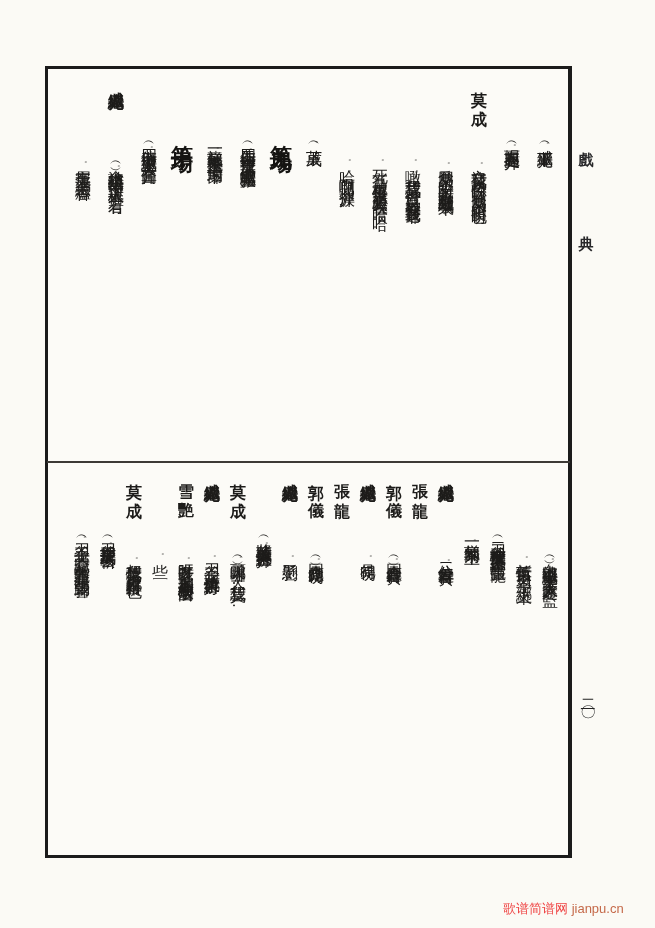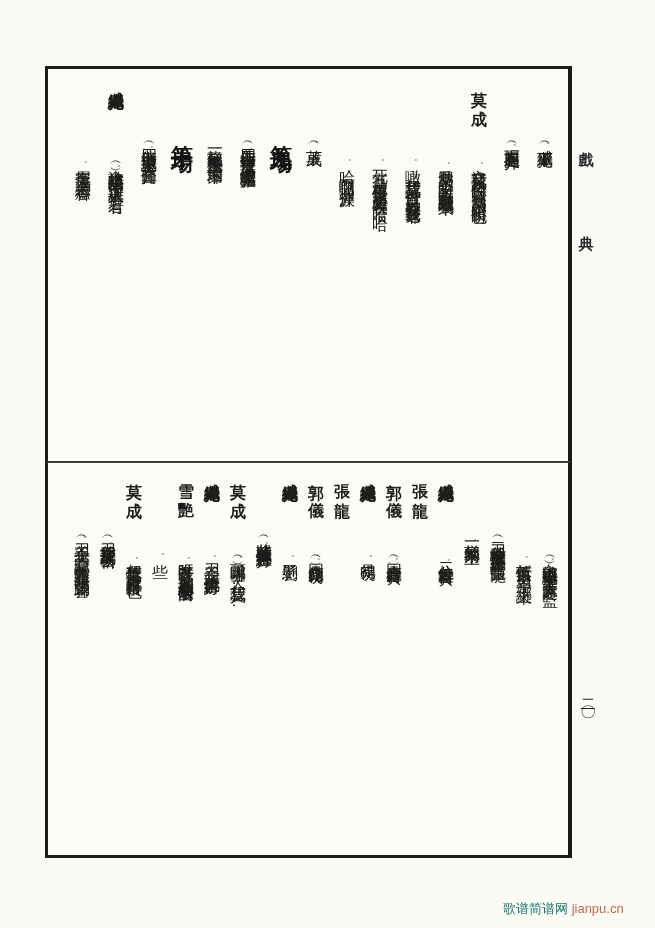--- a/index.html
+++ b/index.html
@@ -51,21 +51,21 @@
     position:absolute;left:578px;top:688px;
     writing-mode:vertical-rl;-webkit-writing-mode:vertical-rl;
     text-orientation:upright;-webkit-text-orientation:upright;
     font-size:15px;letter-spacing:0.35em;color:#222;
   }
   .watermark{
     position:absolute;left:503px;top:900px;width:150px;
     font-size:13px;white-space:nowrap;
     font-family:"Liberation Sans","DejaVu Sans",sans-serif;
   }
-  .watermark .wm-cn{color:#0f766e;text-align:right;}
+  .watermark .wm-cn{color:#ef4444;text-align:right;}
   .watermark .wm-url{color:#c56a4a;}
 </style>
 </head>
 <body>
 
 <div class="margin-title">戲典</div>
 
 <div class="page-number">二〇</div>
 
 <div class="frame">

